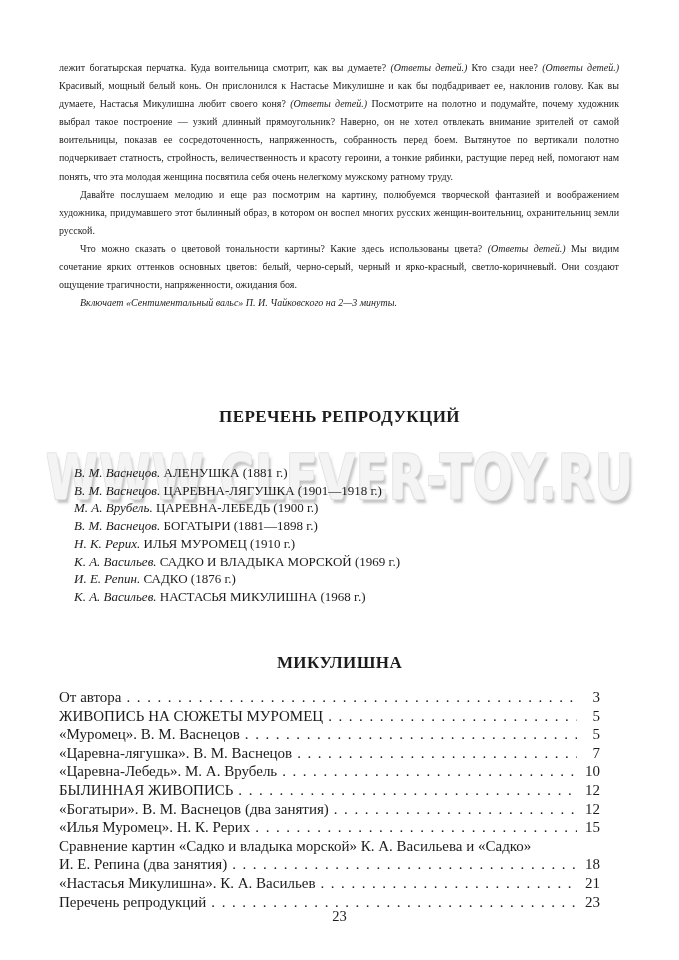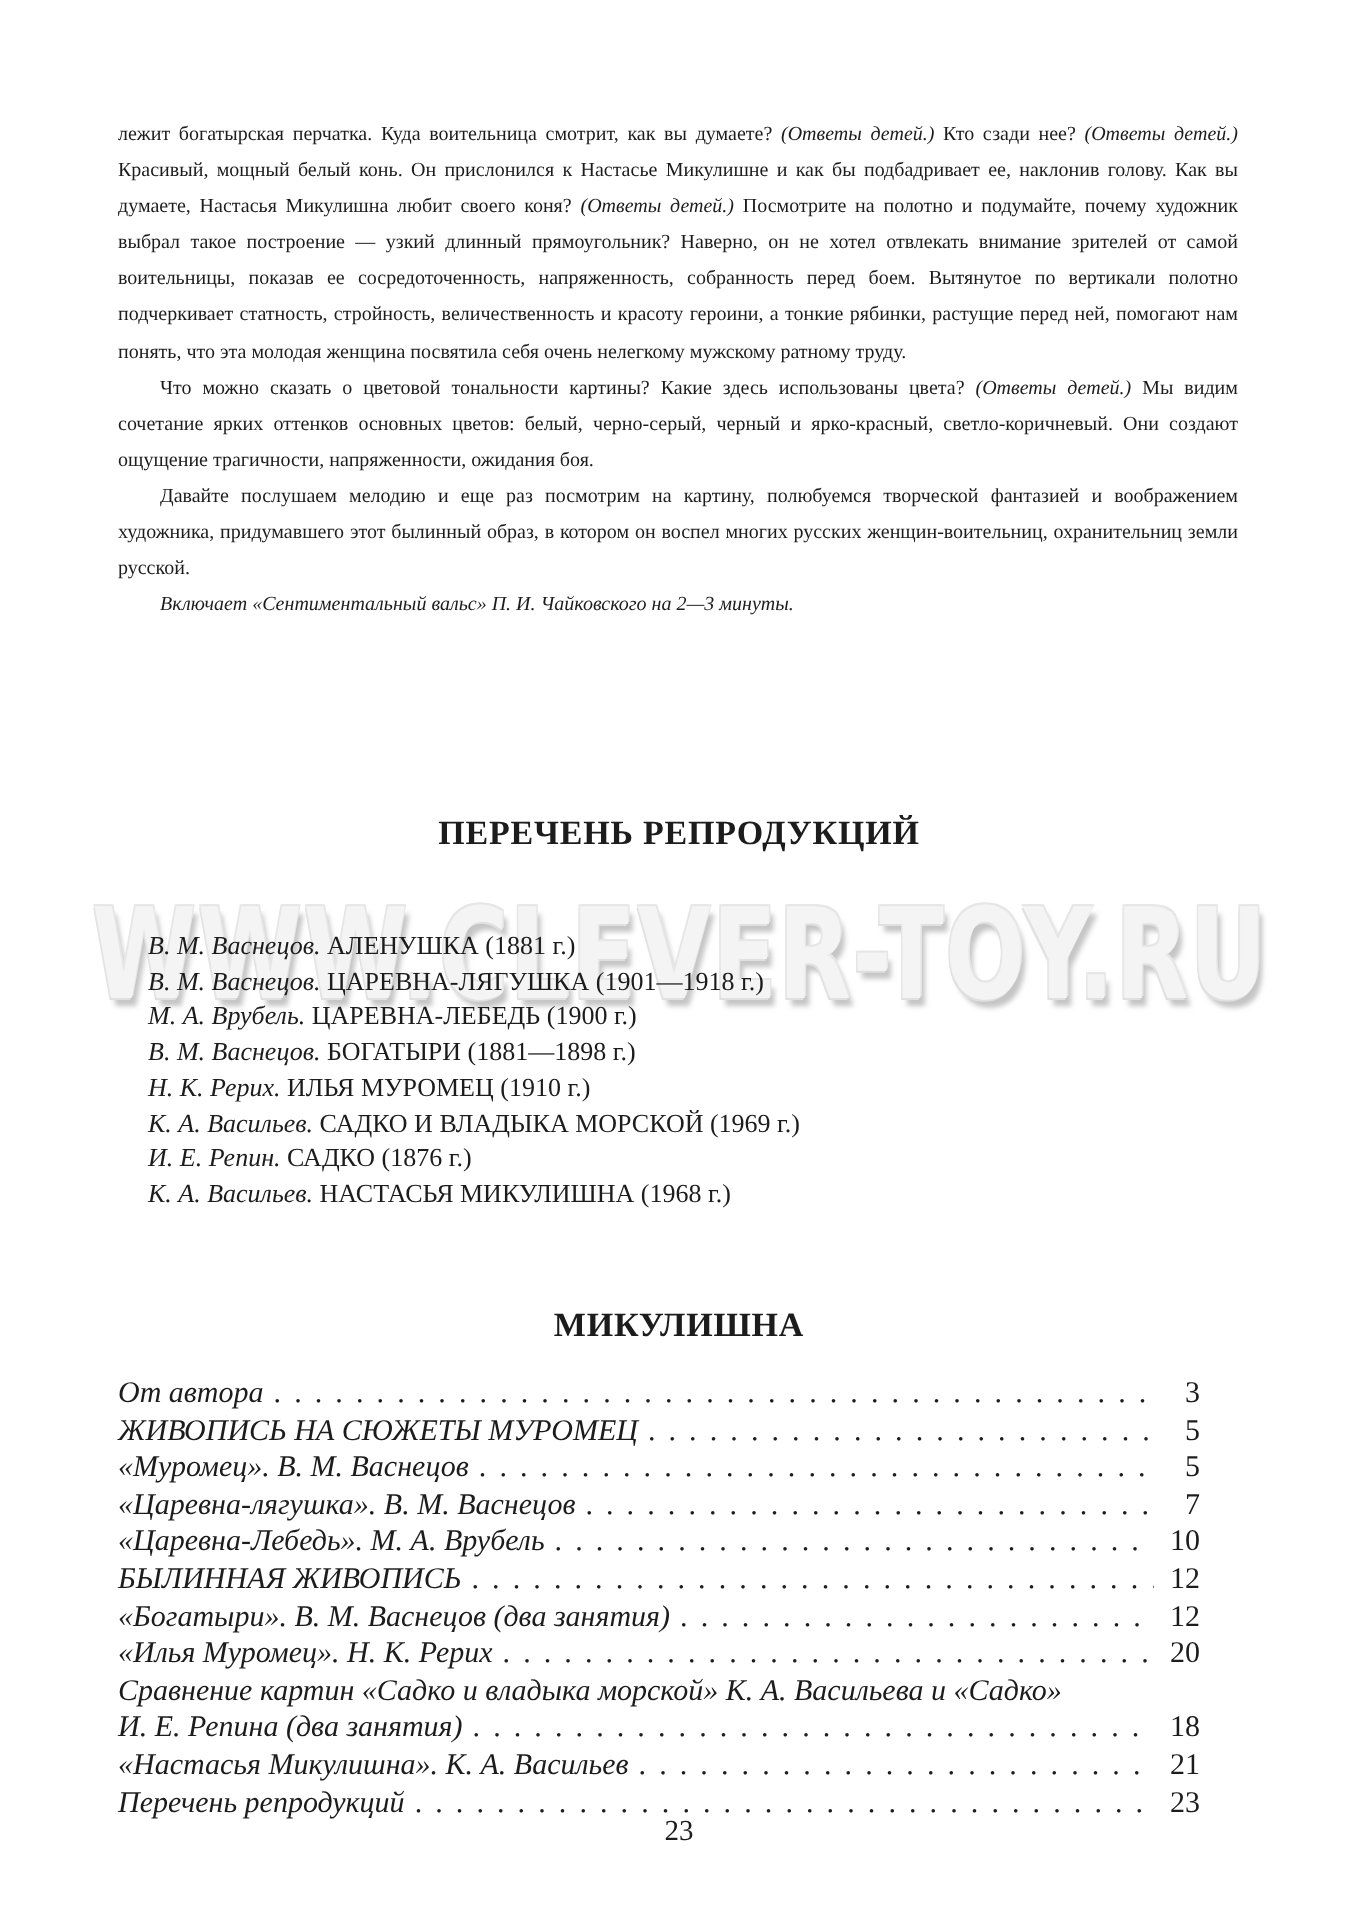--- a/index.html
+++ b/index.html
@@ -74,21 +74,21 @@
   .toc {
     position: absolute;
     top: 688px;
     left: 59px;
     width: 541px;
     font-size: 15px;
     line-height: 18.6px;
     z-index: 1;
   }
   .toc-row { display: flex; align-items: baseline; }
-  .toc-label { flex: 0 1 auto; white-space: nowrap; font-style: italic; }
+  .toc-label { flex: 0 1 auto; white-space: nowrap; }
   .toc-label.wrap { white-space: normal; }
   .toc-dots {
     flex: 1 1 auto;
     overflow: hidden;
     white-space: nowrap;
     margin: 0 3px 0 5px;
     letter-spacing: 1.4px;
   }
   .toc-page {
     flex: 0 0 auto;
@@ -108,22 +108,22 @@
 </style>
 </head>
 <body>
 
 <div class="page">
 
   <div class="watermark">WWW.CLEVER-TOY.RU</div>
 
   <div class="body-block">
       <p><span>лежит богатырская перчатка. Куда воительница смотрит, как вы думаете? </span><span class="it">(Ответы детей.)</span><span> Кто сзади нее? </span><span class="it">(Ответы детей.)</span><span> Красивый, мощный белый конь. Он прислонился к Настасье Микулишне и как бы подбадривает ее, наклонив голову. Как вы думаете, Настасья Микулишна любит своего коня? </span><span class="it">(Ответы детей.)</span><span> Посмотрите на полотно и подумайте, почему художник выбрал такое построение — узкий длинный прямоугольник? Наверно, он не хотел отвлекать внимание зрителей от самой воительницы, показав ее сосредоточенность, напряженность, собранность перед боем. Вытянутое по вертикали полотно подчеркивает статность, стройность, величественность и красоту героини, а тонкие рябинки, растущие перед ней, помогают нам понять, что эта молодая женщина посвятила себя очень нелегкому мужскому ратному труду.</span></p>
+      <p class="indent"><span>Давайте послушаем мелодию и еще раз посмотрим на картину, полюбуемся творческой фантазией и воображением художника, придумавшего этот былинный образ, в котором он воспел многих русских женщин-воительниц, охранительниц земли русской.</span></p>
       <p class="indent"><span>Что можно сказать о цветовой тональности картины? Какие здесь использованы цвета? </span><span class="it">(Ответы детей.)</span><span> Мы видим сочетание ярких оттенков основных цветов: белый, черно-серый, черный и ярко-красный, светло-коричневый. Они создают ощущение трагичности, напряженности, ожидания боя.</span></p>
-      <p class="indent"><span>Давайте послушаем мелодию и еще раз посмотрим на картину, полюбуемся творческой фантазией и воображением художника, придумавшего этот былинный образ, в котором он воспел многих русских женщин-воительниц, охранительниц земли русской.</span></p>
       <p class="indent"><span class="it">Включает «Сентиментальный вальс» П. И. Чайковского на 2—3 минуты.</span></p>
     </div>
 
   <div class="section-heading h-repro">ПЕРЕЧЕНЬ РЕПРОДУКЦИЙ</div>
 
   <div class="repro-list">
       <div><span class="it">В. М. Васнецов.</span> <span>АЛЕНУШКА (1881 г.)</span></div>
       <div><span class="it">В. М. Васнецов.</span> <span>ЦАРЕВНА-ЛЯГУШКА (1901—1918 г.)</span></div>
       <div><span class="it">М. А. Врубель.</span> <span>ЦАРЕВНА-ЛЕБЕДЬ (1900 г.)</span></div>
       <div><span class="it">В. М. Васнецов.</span> <span>БОГАТЫРИ (1881—1898 г.)</span></div>
@@ -167,21 +167,21 @@
         <span class="toc-page">12</span>
       </div>
       <div class="toc-row">
         <span class="toc-label">«Богатыри». В. М. Васнецов (два занятия)</span>
         <span class="toc-dots">. . . . . . . . . . . . . . . . . . . . . . . . . . . . . . . . . . . . . . . . . . . . . . . . . . . . . . . . . . . . . . . . . . . . . . . . . . . . . . . . . . . . . . . . . . . . . . . . . . . . . . . . . . . . . . . . . . . . . . . . </span>
         <span class="toc-page">12</span>
       </div>
       <div class="toc-row">
         <span class="toc-label">«Илья Муромец». Н. К. Рерих</span>
         <span class="toc-dots">. . . . . . . . . . . . . . . . . . . . . . . . . . . . . . . . . . . . . . . . . . . . . . . . . . . . . . . . . . . . . . . . . . . . . . . . . . . . . . . . . . . . . . . . . . . . . . . . . . . . . . . . . . . . . . . . . . . . . . . . </span>
-        <span class="toc-page">20</span>
+        <span class="toc-page">15</span>
       </div>
       <div class="toc-row">
         <span class="toc-label wrap">Сравнение картин «Садко и владыка морской» К. А. Васильева  и «Садко»</span>
       </div>
       <div class="toc-row">
         <span class="toc-label">И. Е. Репина (два занятия)</span>
         <span class="toc-dots">. . . . . . . . . . . . . . . . . . . . . . . . . . . . . . . . . . . . . . . . . . . . . . . . . . . . . . . . . . . . . . . . . . . . . . . . . . . . . . . . . . . . . . . . . . . . . . . . . . . . . . . . . . . . . . . . . . . . . . . . </span>
         <span class="toc-page">18</span>
       </div>
       <div class="toc-row">

